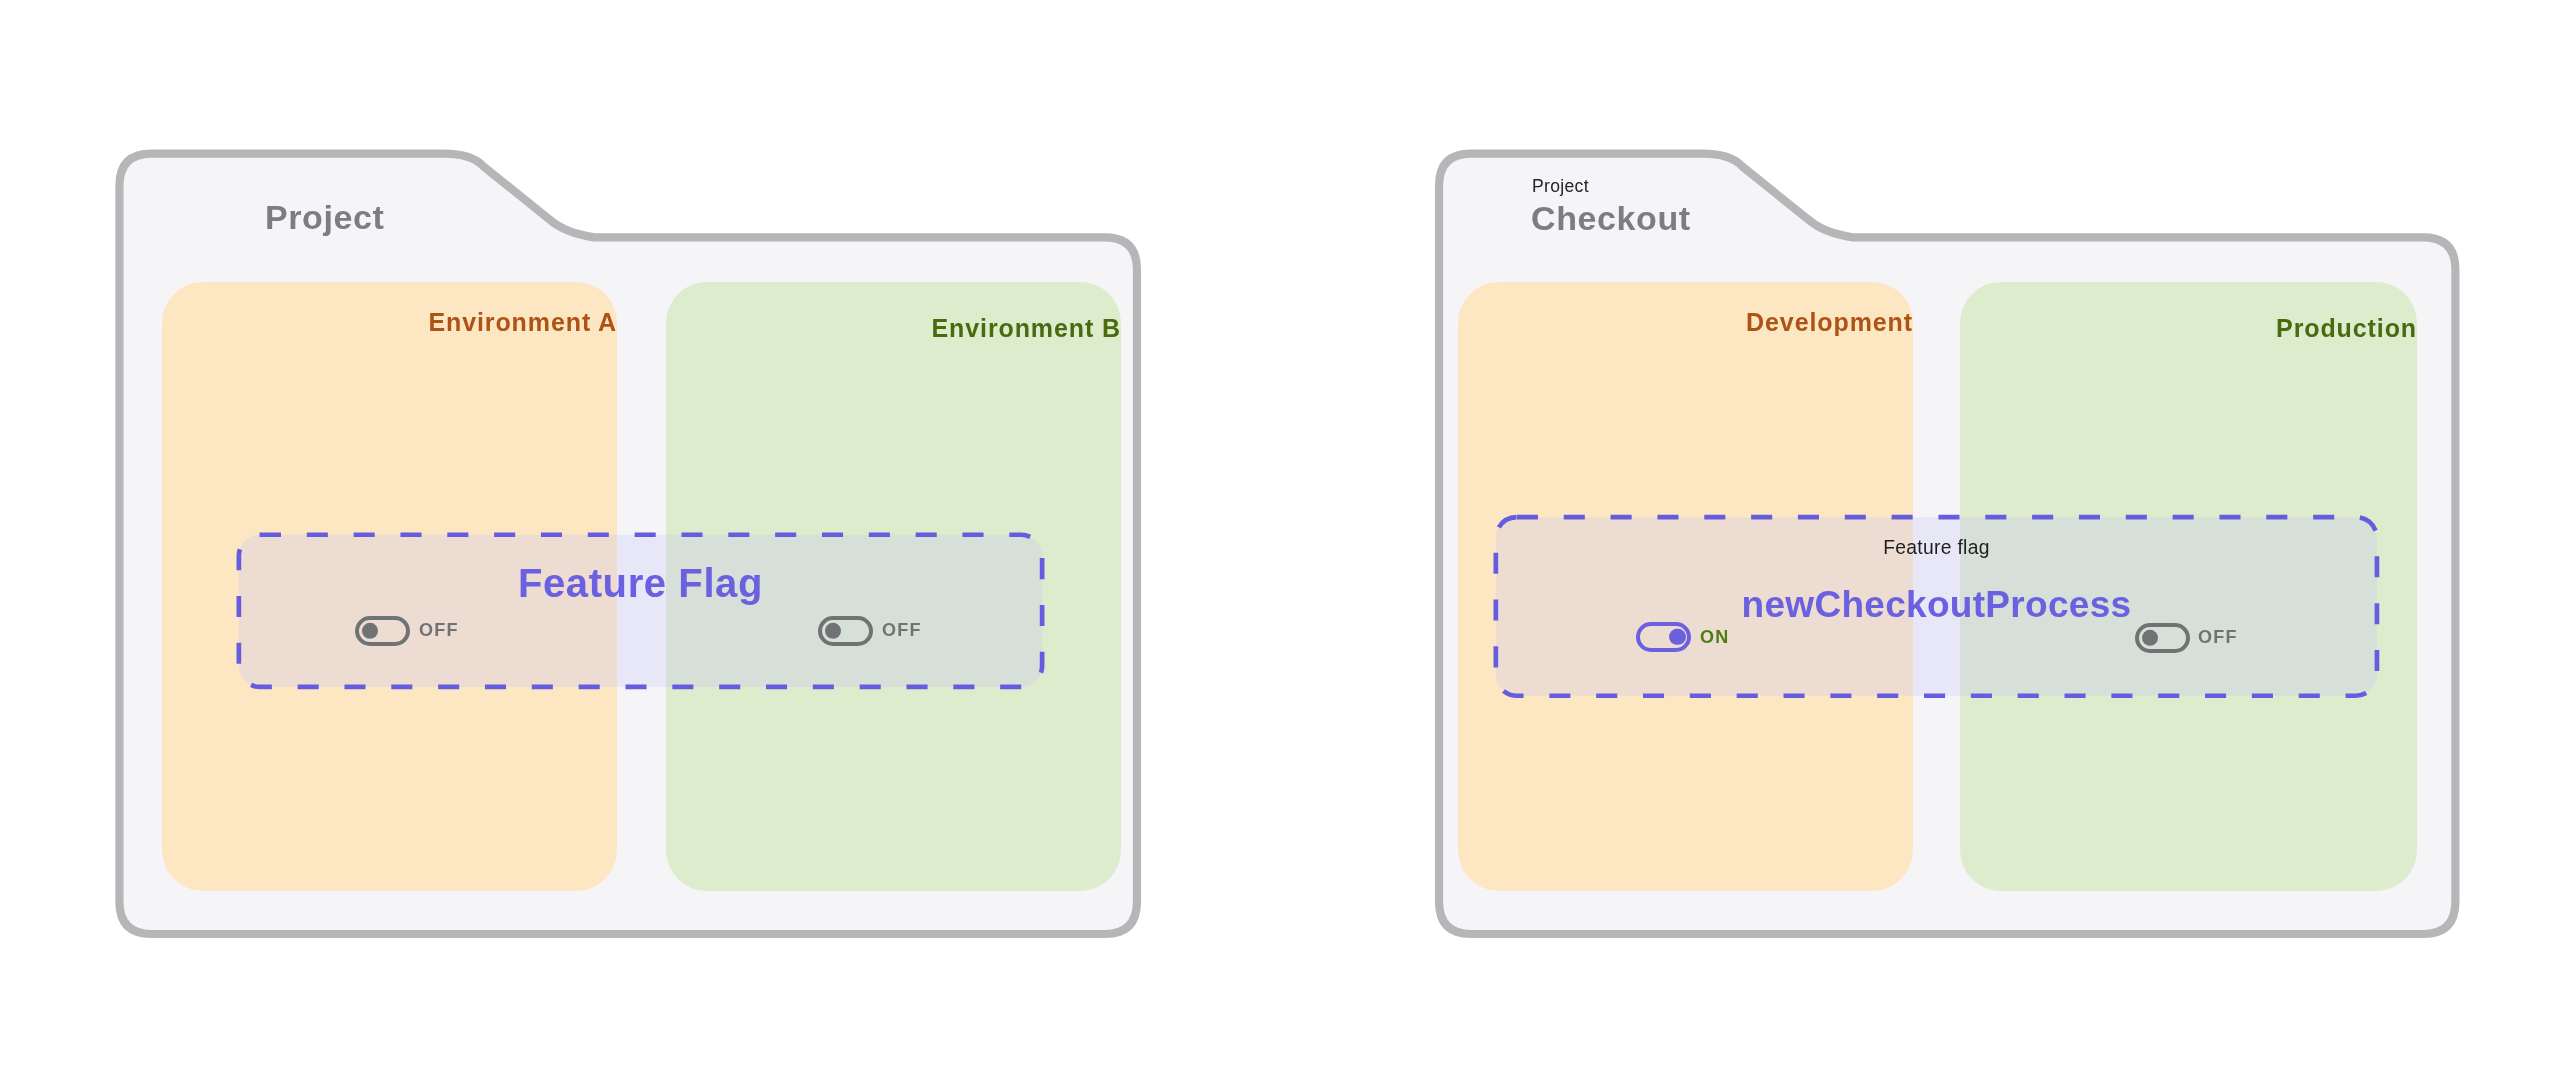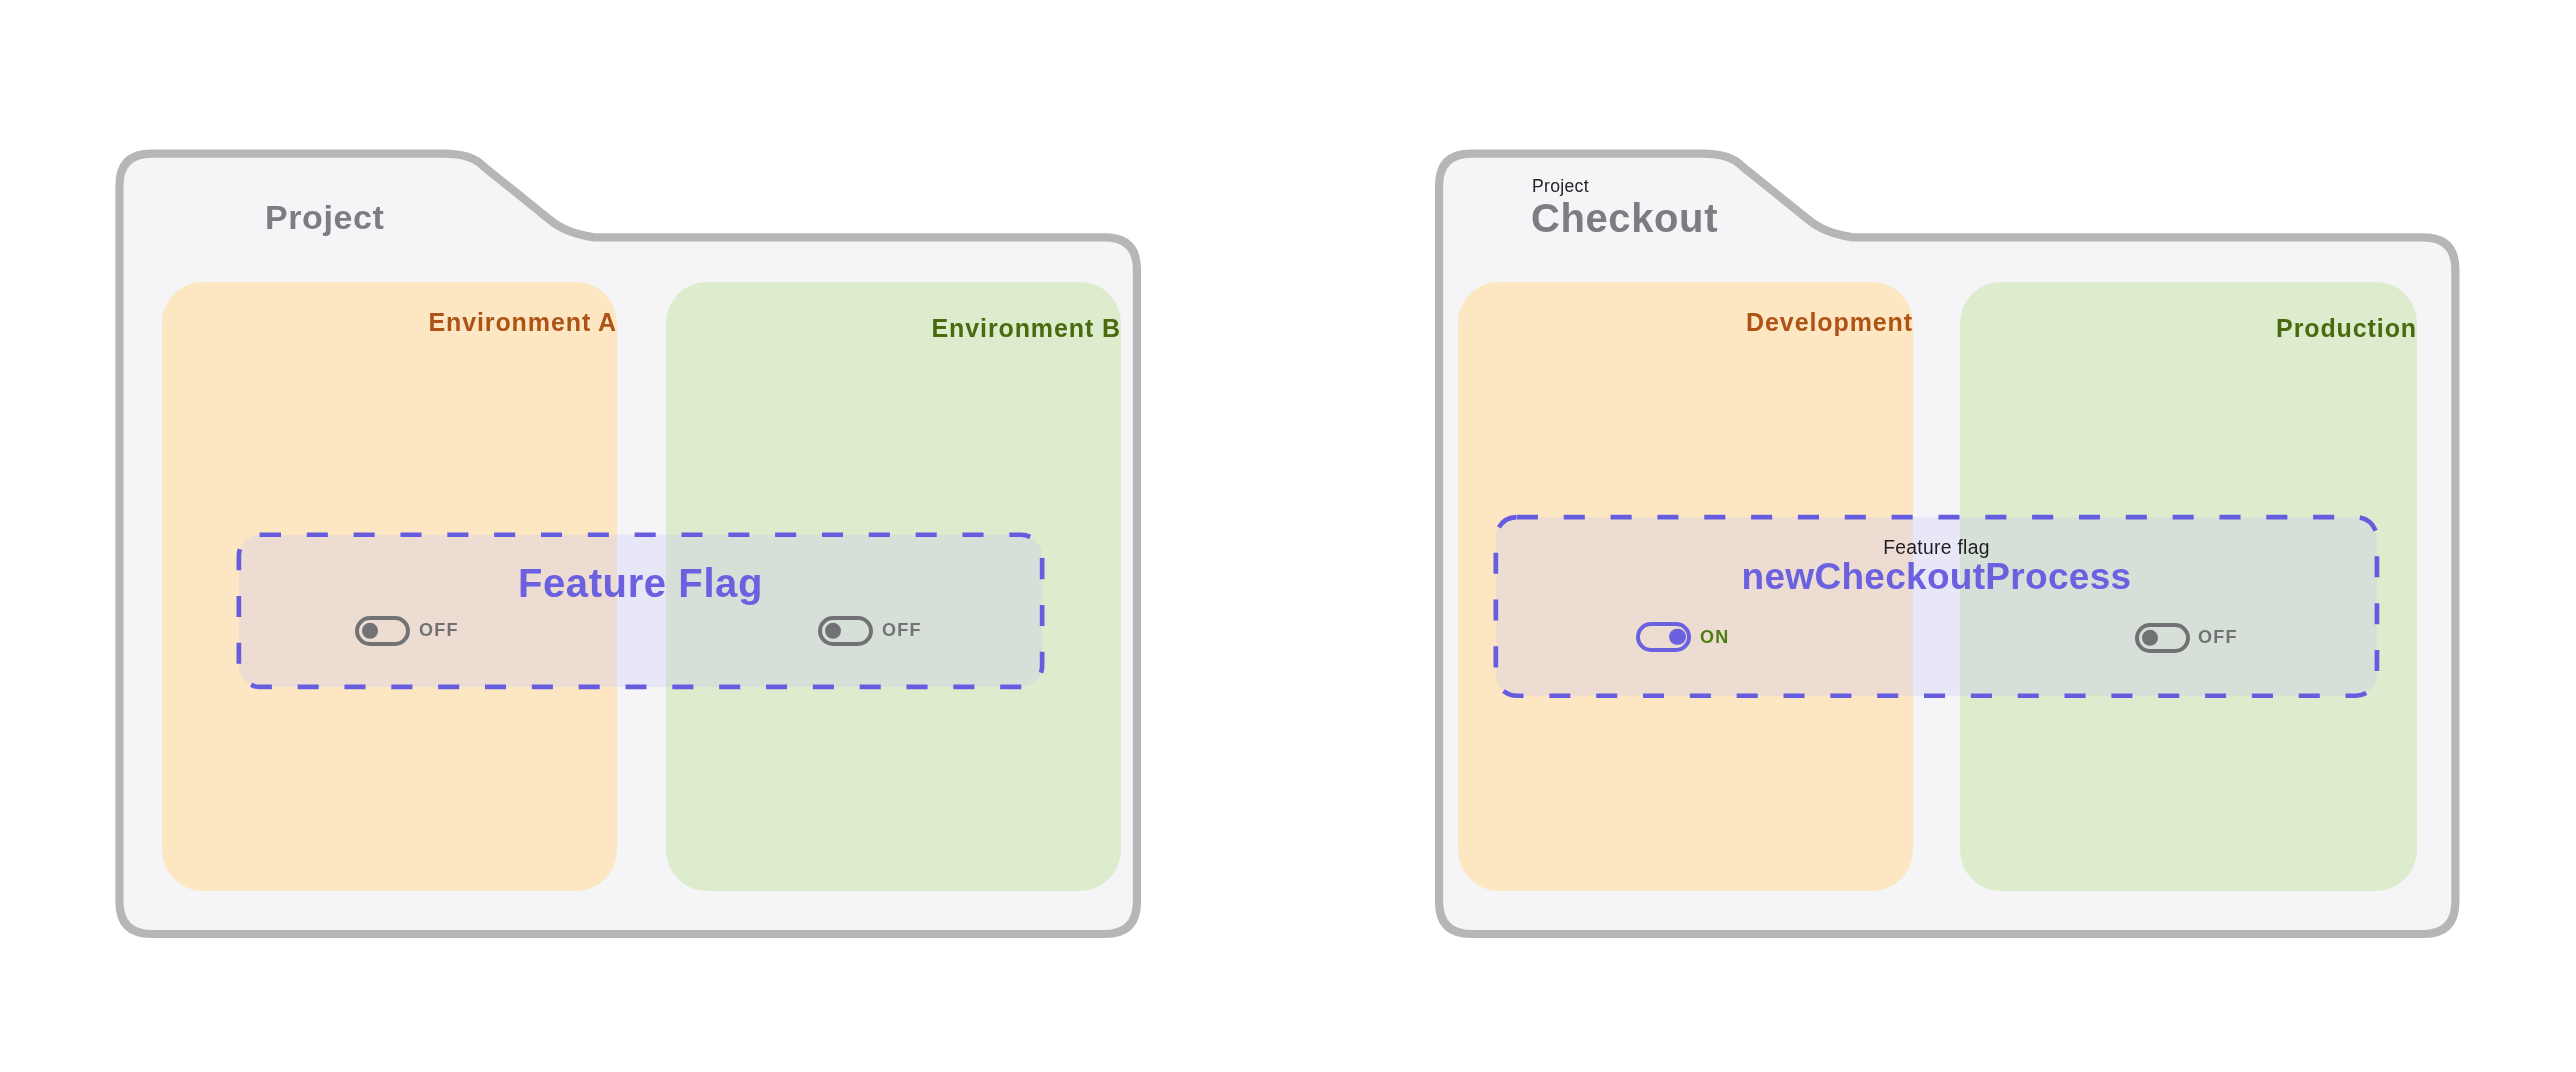--- a/index.html
+++ b/index.html
@@ -92,27 +92,27 @@
   <span class="knob"></span>
 </div>
 <div class="toggle-label" style="left:419px;top:619px;">OFF</div>
 
 <div class="toggle off" style="left:818px;top:616px;">
   <span class="knob"></span>
 </div>
 <div class="toggle-label" style="left:882px;top:619px;">OFF</div>
 
 <div class="folder-eyebrow" style="left:1532px;top:176px;">Project</div>
-<div class="folder-title" style="left:1531px;top:200px;font-size:40px;">Checkout</div>
+<div class="folder-title" style="left:1531px;top:200px;font-size:34px;">Checkout</div>
 
 <div class="panel-label orange" style="left:1458px;width:455px;">Development</div>
 <div class="panel-label green" style="left:1960px;width:457px;">Production</div>
 
 <div class="flag-eyebrow" style="left:1496px;width:881px;top:537px;">Feature flag</div>
-<div class="flag-title" style="left:1496px;width:881px;top:556px;font-size:37px;line-height:42px;letter-spacing:0.3px;">newCheckoutProcess</div>
+<div class="flag-title" style="left:1496px;width:881px;top:584px;font-size:37px;line-height:42px;letter-spacing:0.3px;">newCheckoutProcess</div>
 
 <div class="toggle on" style="left:1636px;top:622px;">
   <span class="knob"></span>
 </div>
 <div class="toggle-label on" style="left:1700px;top:626px;">ON</div>
 
 <div class="toggle off" style="left:2135px;top:623px;">
   <span class="knob"></span>
 </div>
 <div class="toggle-label" style="left:2198px;top:626px;">OFF</div>

